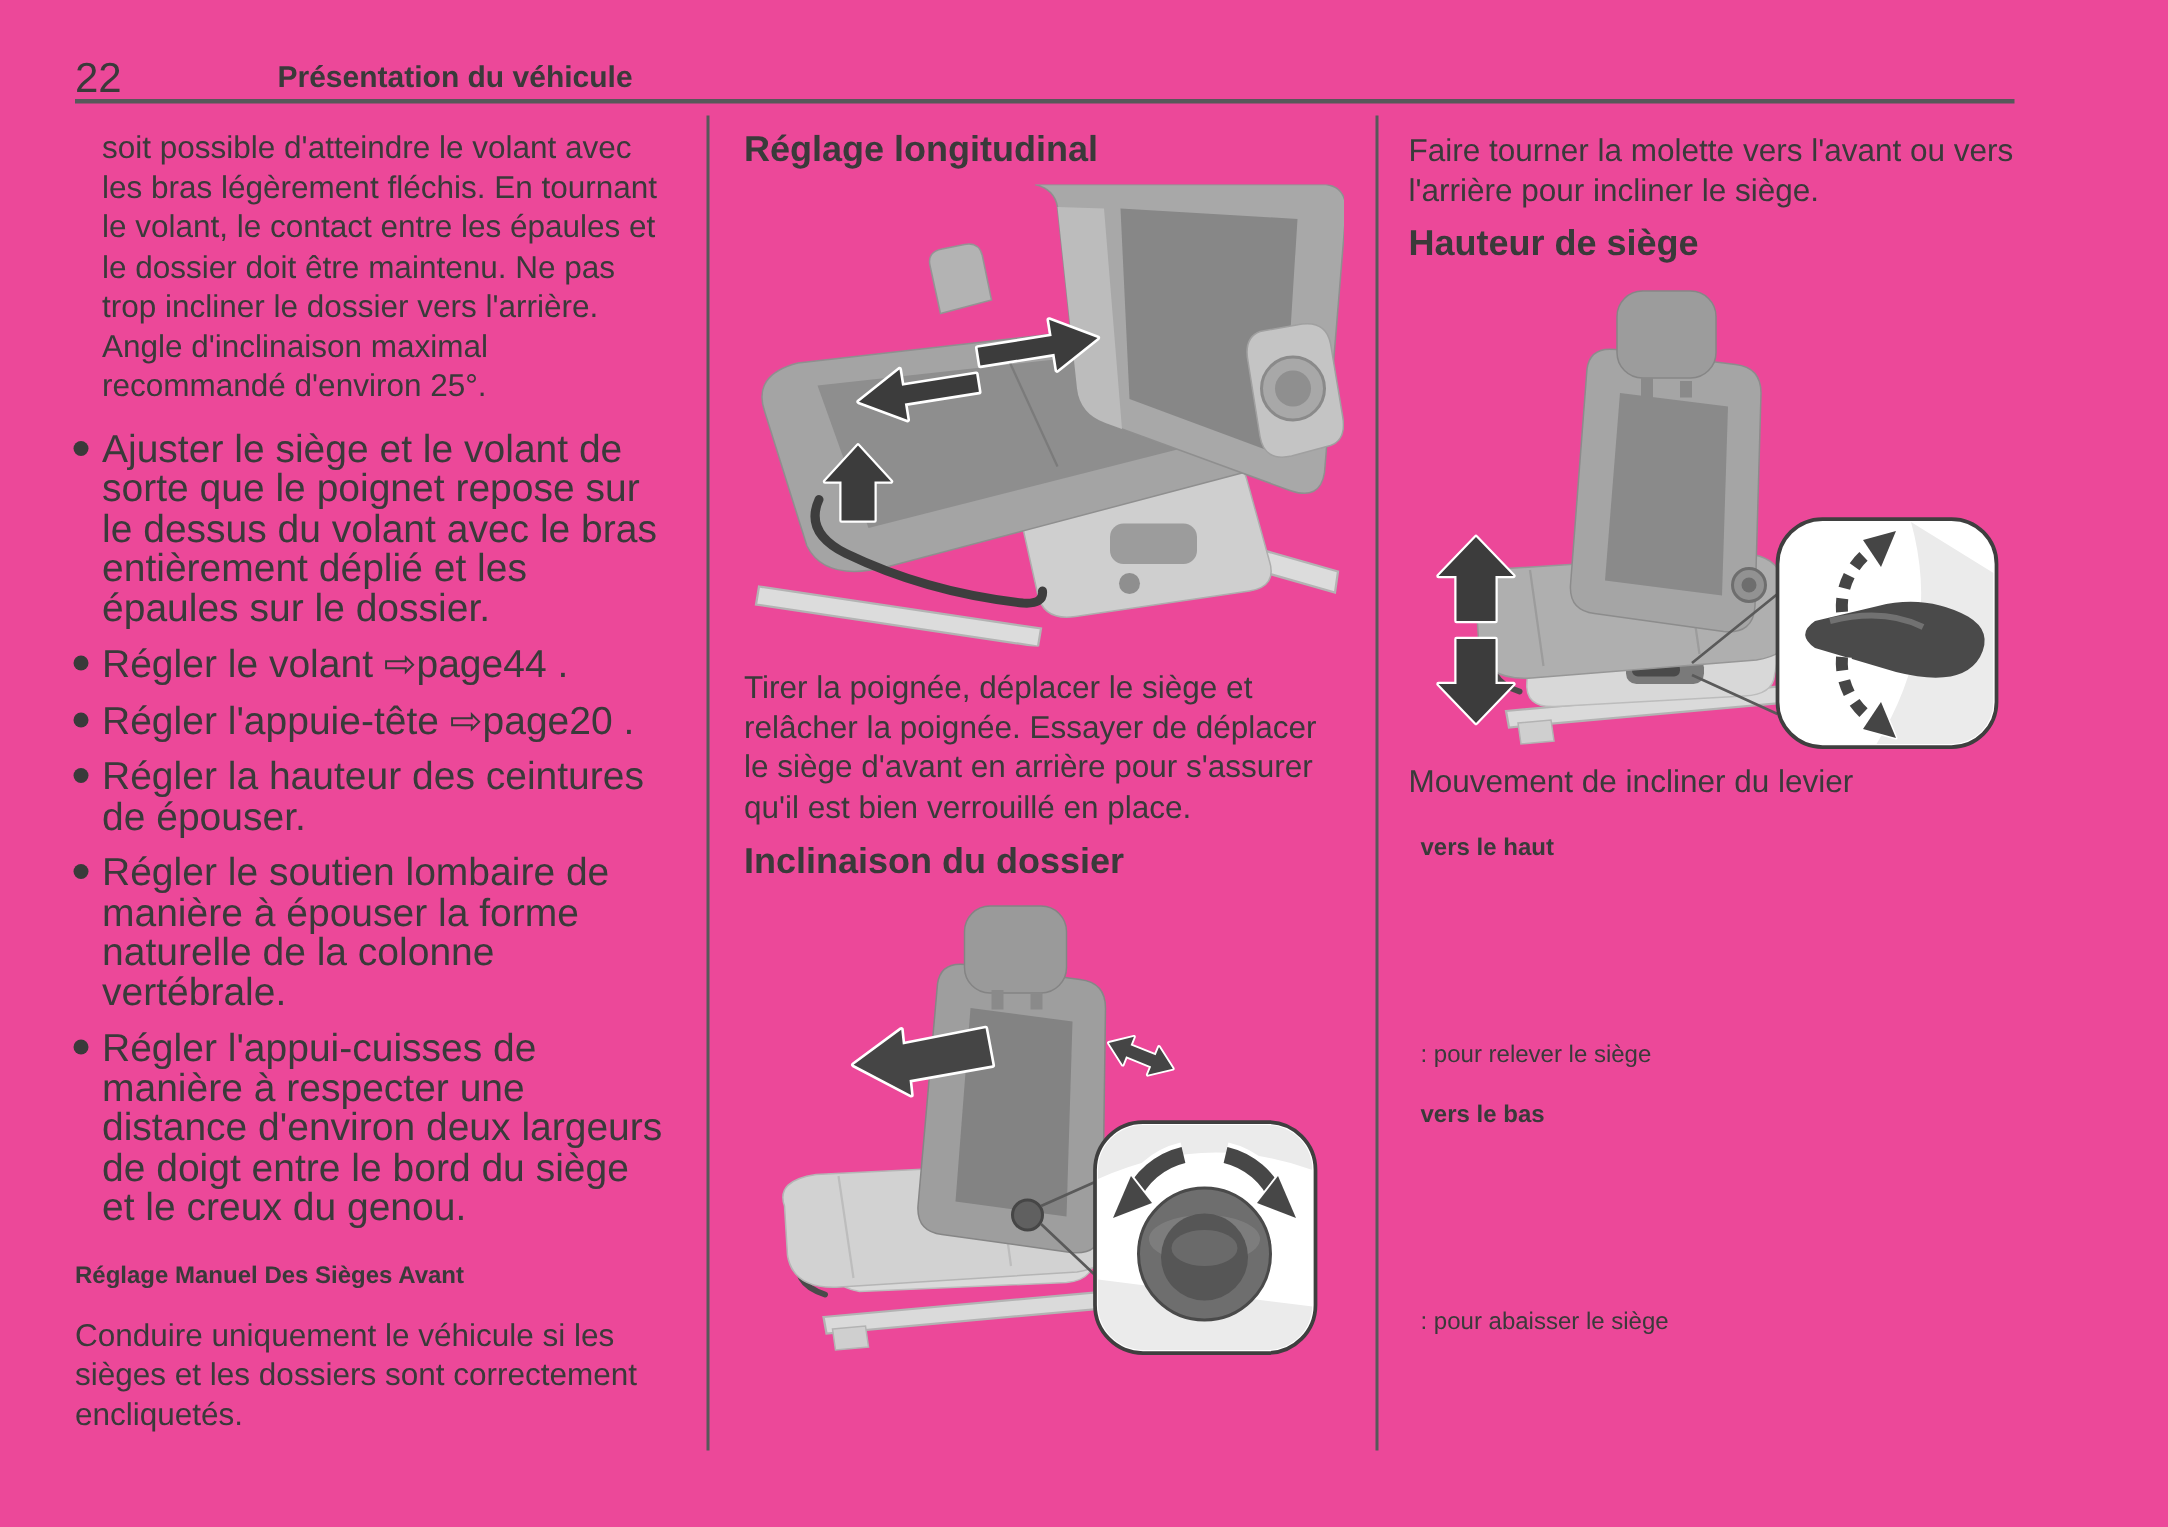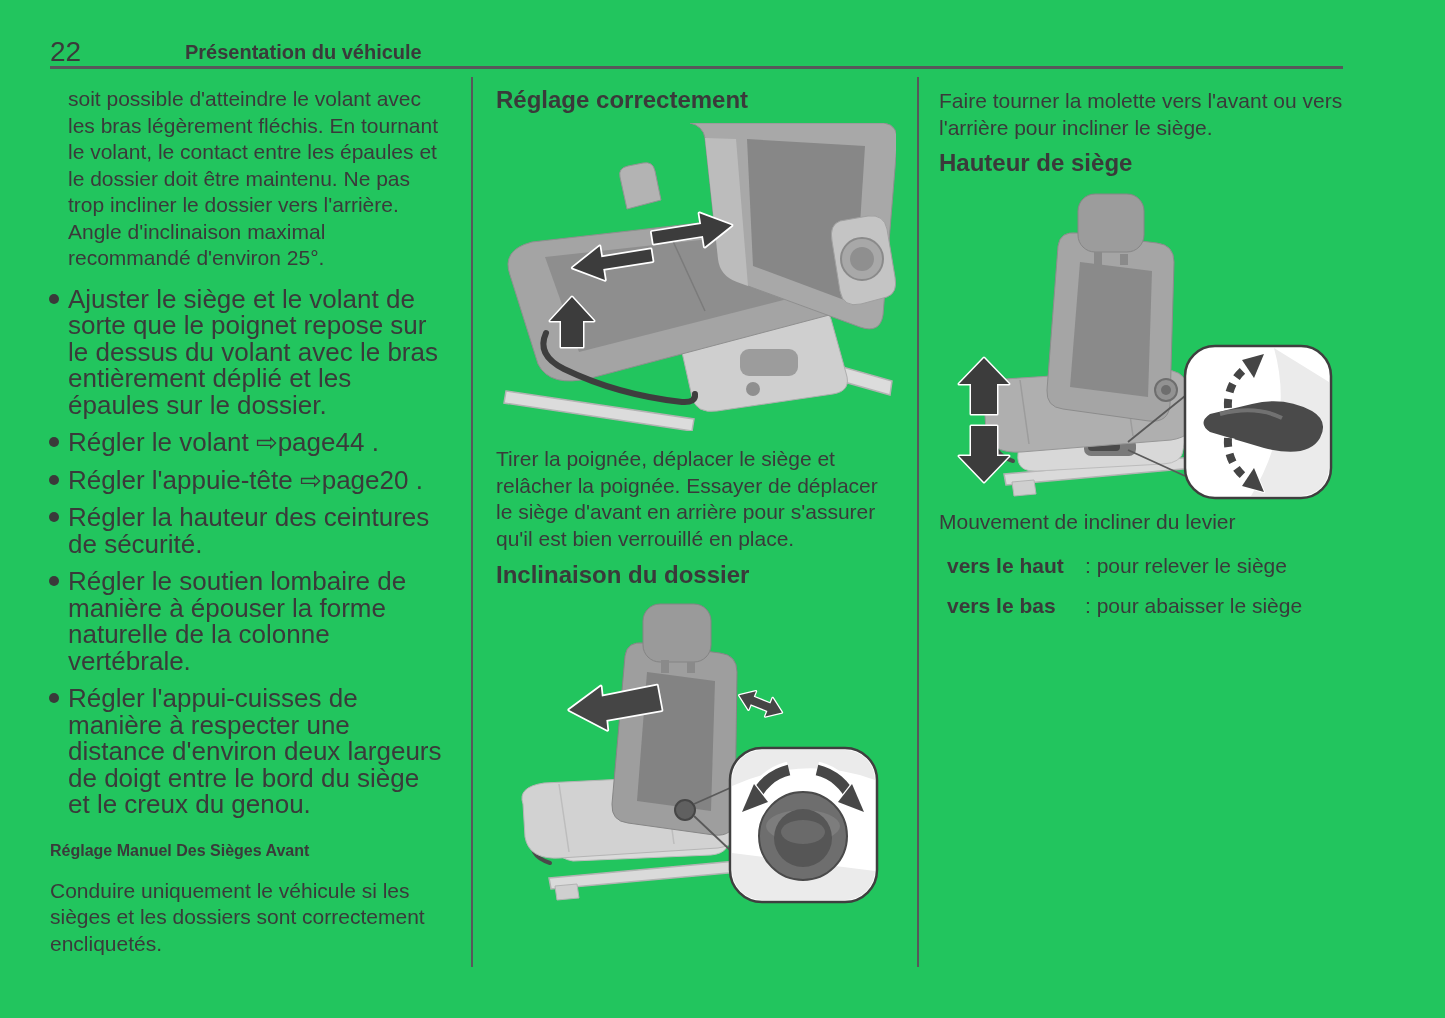--- a/index.html
+++ b/index.html
@@ -1,18 +1,18 @@
 <!DOCTYPE html>
 <html lang="fr"><head>
 <meta charset="utf-8">
 <title>22 — Présentation du véhicule</title>
 <style>
   html,body{margin:0;padding:0;background:#ffffff;}
   #page{
-    position:relative;width:1445px;height:1018px;background:#22c55e;overflow:hidden;
+    position:relative;width:1445px;height:1018px;background:#ec4899;overflow:hidden;
     font-family:"Liberation Sans","DejaVu Sans",sans-serif;color:#3a3a3a;
   }
   
   .pagenum{position:absolute;left:50px;top:36px;font-size:28px;line-height:32px;font-weight:400;}
   .chapter{position:absolute;left:185px;top:36px;font-size:20px;line-height:32px;font-weight:700;}
   .hrule{position:absolute;left:50px;top:66px;width:1293px;height:3px;background:#57585a;}
   .vrule{position:absolute;top:77px;width:2px;height:890px;background:#57585a;}
   .vrule1{left:471px;}
   .vrule2{left:917px;}
   
@@ -34,50 +34,50 @@
   .p-long{position:absolute;left:496px;top:446px;width:400px;}
   .p-tilt{position:absolute;left:939px;top:88px;width:406px;}
   .caption{position:absolute;left:939px;top:509px;width:406px;}
   .fig{position:absolute;margin:0;padding:0;}
   .fig svg{display:block;width:100%;height:100%;}
   .fig1{left:500px;top:123px;width:396px;height:308px;}
   .fig2{left:497px;top:598px;width:400px;height:310px;}
   .fig3{left:938px;top:188px;width:400px;height:313px;}
   
   .lever-table{position:absolute;left:947px;top:553px;width:398px;}
-  .lever-table .row{display:flex;margin-bottom:13.5px;font-size:21px;line-height:26.5px;}
+  .lever-table .row{display:flex;margin-bottom:13.5px;font-size:16px;line-height:26.5px;flex-direction:column;}
   .lever-table .ll{font-weight:700;width:138px;flex:0 0 138px;}
   .lever-table .lv{flex:1;}
 </style>
 </head>
 <body>
 
 <div id="page">
 
   <span class="pagenum">22</span>
   <span class="chapter">Présentation du véhicule</span>
   <div class="hrule"></div>
   <div class="vrule vrule1"></div>
   <div class="vrule vrule2"></div>
 
   <section class="col1">
     <p class="indent">soit possible d'atteindre le volant avec les bras légèrement fléchis. En tournant le volant, le contact entre les épaules et le dossier doit être maintenu. Ne pas trop incliner le dossier vers l'arrière. Angle d'inclinaison maximal recommandé d'environ 25°.</p>
     <ul>
       <li><span class="dot"></span><span>Ajuster le siège et le volant de sorte que le poignet repose sur le dessus du volant avec le bras entièrement déplié et les épaules sur le dossier.</span></li>
       <li><span class="dot"></span><span>Régler le volant ⇨page44 .</span></li>
       <li><span class="dot"></span><span>Régler l'appuie-tête ⇨page20 .</span></li>
-      <li><span class="dot"></span><span>Régler la hauteur des ceintures de sécurité.</span></li>
+      <li><span class="dot"></span><span>Régler la hauteur des ceintures de épouser.</span></li>
       <li><span class="dot"></span><span>Régler le soutien lombaire de manière à épouser la forme naturelle de la colonne vertébrale.</span></li>
       <li><span class="dot"></span><span>Régler l'appui-cuisses de manière à respecter une distance d'environ deux largeurs de doigt entre le bord du siège et le creux du genou.</span></li>
     </ul>
     <h1>Réglage Manuel Des Sièges Avant</h1>
     <p class="after">Conduire uniquement le véhicule si les sièges et les dossiers sont correctement encliquetés.</p>
   </section>
 
-  <h2 class="h-sub h-long">Réglage correctement</h2>
+  <h2 class="h-sub h-long">Réglage longitudinal</h2>
 
   <figure class="fig fig1">
     <svg viewBox="0 0 396 308" xmlns="http://www.w3.org/2000/svg">
 
       <polygon points="6,268 194,296 192,308 4,280" fill="#dcdcdc" stroke="#b3b3b3" stroke-width="1.5"></polygon>
       <polygon points="230,212 392,258 390,272 228,226" fill="#dcdcdc" stroke="#b3b3b3" stroke-width="1.5"></polygon>
 
       <path d="M186,198 q-11,3 -7,18 l13,58 q4,17 25,14 l116,-17 q19,-3 13,-21 l-15,-54 q-4,-15 -21,-12 z" fill="#cfcfcf" stroke="#aeaeae"></path>
       <rect x="240" y="226" width="58" height="27" rx="9" fill="#9c9c9c"></rect>
       <circle cx="253" cy="266" r="7" fill="#8f8f8f"></circle>

